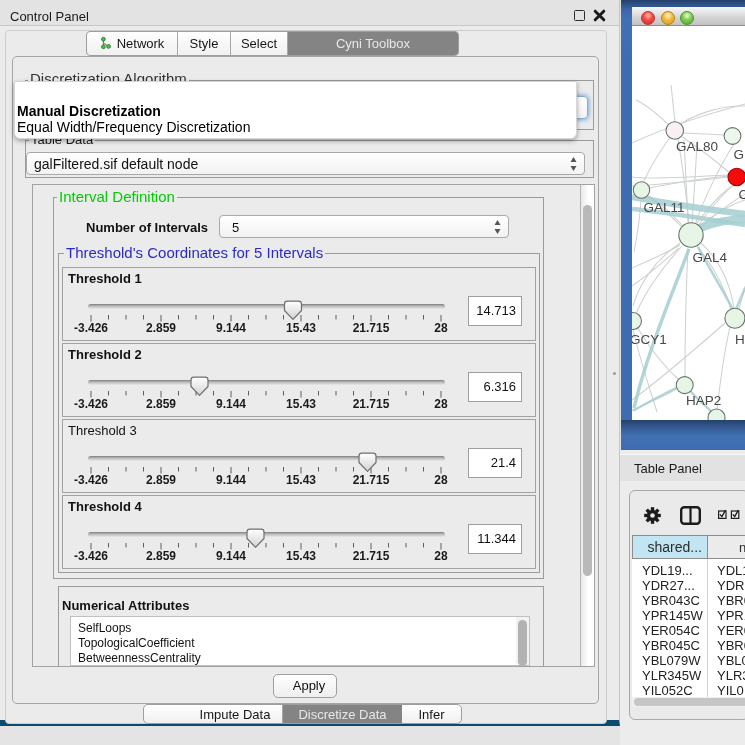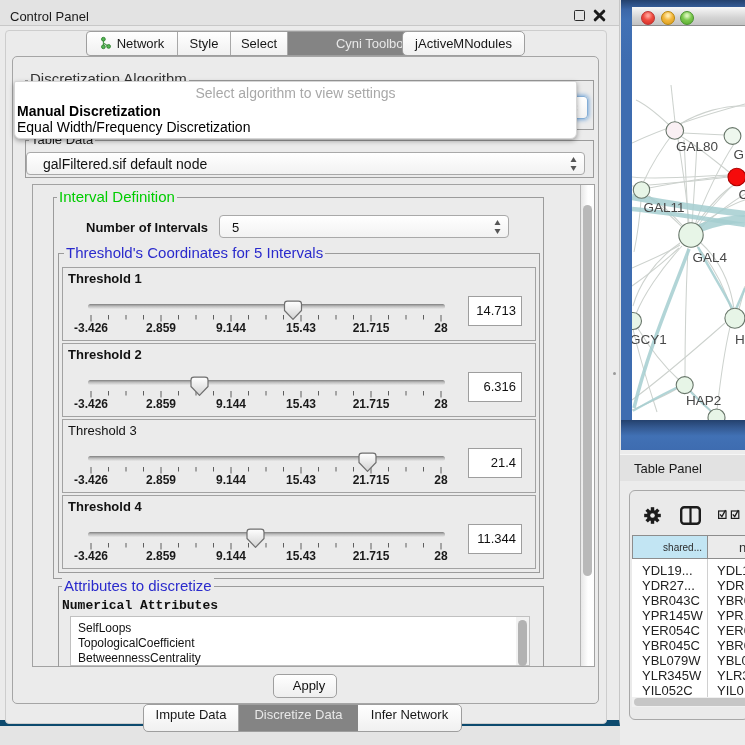--- a/index.html
+++ b/index.html
@@ -37,35 +37,34 @@
         <line x1="3.4" y1="3.2" x2="3.4" y2="10.8" stroke="#4a9a4a" stroke-width="1.1"></line>
         <line x1="3.4" y1="7" x2="8.6" y2="10.4" stroke="#4a9a4a" stroke-width="1.1"></line>
         <circle cx="3.4" cy="3.2" r="1.9" fill="#55b555" stroke="#267a26" stroke-width="0.8"></circle>
         <circle cx="3.4" cy="10.8" r="1.9" fill="#55b555" stroke="#267a26" stroke-width="0.8"></circle>
         <circle cx="8.6" cy="10.4" r="1.9" fill="#55b555" stroke="#267a26" stroke-width="0.8"></circle>
       </svg>Network</div>
     <div class="tb-seg" style="width:53px;border-right:1px solid #a8a8a8;box-sizing:border-box;">Style</div>
     <div class="tb-seg" style="width:57px;border-right:1px solid #a8a8a8;box-sizing:border-box;">Select</div>
     <div class="tb-seg" style="flex:1;background:#848484;color:#e8e8e8;">Cyni Toolbox</div>
   </div>
-  <div class="abs tb-seg" style="left:402px;top:31px;width:123px;height:25px;background:linear-gradient(#ffffff,#f0f0f0);border:1px solid #9e9e9e;border-radius:5px;box-sizing:border-box;line-height:23px;">jActiveMNodules</div>
 
   <div class="grpbox" style="left:25px;top:80px;width:567px;height:48px;"></div>
   <div class="grplbl" style="left:28px;top:71px;color:#333;">Discretization Algorithm</div>
   <div class="combo" style="left:33px;top:96px;width:555px;height:23px;border:1px solid #85aed6;box-shadow:0 0 4px 1px #79a9da;">
     <svg class="arrows" style="right:9px;" width="6" height="12" viewBox="0 0 6 12">
         <path d="M3 0 L5.5 4.5 H0.5 Z" fill="#8a8a8a"></path>
         <path d="M3 12 L5.5 7.5 H0.5 Z" fill="#8a8a8a"></path>
       </svg>
   </div>
 
   <div class="grpbox" style="left:25px;top:140px;width:567px;height:36px;"></div>
   <div class="grplbl" style="left:29px;top:133px;color:#1a1a1a;font-size:13px;line-height:13px;">Table Data</div>
   <div class="combo" style="left:26px;top:152px;width:559px;height:23px;">
-    <div style="padding:3px 0 0 16px;font-size:14px;">galFiltered.sif default node</div>
+    <div style="padding:3px 0 0 7px;font-size:14px;">galFiltered.sif default node</div>
     <svg class="arrows" width="7" height="14" viewBox="0 0 7 14">
         <path d="M3.5 0 L6.5 5 H0.5 Z" fill="#555"></path>
         <path d="M3.5 14 L6.5 9 H0.5 Z" fill="#555"></path>
       </svg>
   </div>
 
   <div class="abs" style="left:32px;top:184px;width:563px;height:483px;border:1px solid #a2a2a2;background:#ebebeb;box-sizing:border-box;"></div>
 
   <div class="abs" style="left:580px;top:185px;width:14px;height:481px;background:linear-gradient(to right,#e8e8e8,#ffffff 55%,#fdfdfd);border-left:1px solid #b5b5b5;box-sizing:border-box;"></div>
   <div class="abs" style="left:583px;top:205px;width:9px;height:371px;background:#b9b9b9;border-radius:5px;"></div>
@@ -242,32 +241,31 @@
       <div class="abs" style="left:66px;top:549px;width:50px;text-align:center;font-size:12px;font-weight:bold;color:#1a1a1a;">-3.426</div>
       <div class="abs" style="left:135.9977725450264px;top:549px;width:50px;text-align:center;font-size:12px;font-weight:bold;color:#1a1a1a;">2.859</div>
       <div class="abs" style="left:205.99554509005281px;top:549px;width:50px;text-align:center;font-size:12px;font-weight:bold;color:#1a1a1a;">9.144</div>
       <div class="abs" style="left:276.0044549099472px;top:549px;width:50px;text-align:center;font-size:12px;font-weight:bold;color:#1a1a1a;">15.43</div>
       <div class="abs" style="left:346.00222745497354px;top:549px;width:50px;text-align:center;font-size:12px;font-weight:bold;color:#1a1a1a;">21.715</div>
       <div class="abs" style="left:416px;top:549px;width:50px;text-align:center;font-size:12px;font-weight:bold;color:#1a1a1a;">28</div>
       <div class="abs" style="left:468px;top:524px;width:54px;height:30px;background:#fff;border:1px solid #9e9e9e;box-sizing:border-box;font-size:13px;color:#111;text-align:right;line-height:28px;padding-right:5px;">11.344</div>
     </div>
 
   <div class="grpbox" style="left:58px;top:586px;width:484px;height:80px;border-bottom:none;"></div>
-  <div class="grplbl" style="left:62px;top:578px;color:#2a2acc;">Attributes to discretize</div>
-  <div class="abs bold13" style="left:62px;top:598px;font-family:Liberation Mono, monospace;">Numerical Attributes</div>
+  <div class="abs bold13" style="left:62px;top:598px;">Numerical Attributes</div>
 
   <div class="abs" style="left:70px;top:616px;width:446px;height:50px;background:#ffffff;border:1px solid #c0c0c0;border-right:none;box-sizing:border-box;font-size:12px;color:#111;">
     <div style="padding:4px 0 0 7px;line-height:14.8px;">SelfLoops<br>TopologicalCoefficient<br>BetweennessCentrality</div>
   </div>
   <div class="abs" style="left:516px;top:616px;width:14px;height:50px;background:#f2f2f2;border:1px solid #c0c0c0;border-left:none;box-sizing:border-box;"></div>
   <div class="abs" style="left:518px;top:620px;width:9px;height:46px;background:#b2b2b2;border-radius:5px;"></div>
 
   <div class="abs" style="left:273px;top:674px;width:64px;height:24px;background:linear-gradient(#ffffff,#eeeeee);border:1px solid #9f9f9f;border-radius:5px;box-sizing:border-box;text-align:center;font-size:13px;color:#111;line-height:22px;padding-left:8px;">Apply</div>
 
-  <div class="abs" style="left:143px;top:704px;width:319px;height:28px;background:linear-gradient(#ffffff,#f0f0f0);border:1px solid #9e9e9e;border-radius:5px;box-sizing:border-box;overflow:hidden;display:flex;">
+  <div class="abs" style="left:143px;top:704px;width:319px;height:20px;background:linear-gradient(#ffffff,#f0f0f0);border:1px solid #9e9e9e;border-radius:5px;box-sizing:border-box;overflow:hidden;display:flex;padding-left:44px;">
     <div class="tb-seg" style="width:95px;line-height:19px;border-right:1px solid #a8a8a8;box-sizing:border-box;">Impute Data</div>
     <div class="tb-seg" style="width:119px;line-height:19px;background:#848484;color:#e8e8e8;">Discretize Data</div>
     <div class="tb-seg" style="flex:1;line-height:19px;">Infer Network</div>
   </div>
 </div>
 
 <div class="abs" style="left:613px;top:372px;width:3px;height:3px;background:#9a9a9a;border-radius:50%;"></div>
 
 <div class="abs" style="left:621px;top:0;width:124px;height:450px;background:linear-gradient(#24416d,#3c67a8 10px,#4171b5 20px,#3e6cb0 60px,#3e6cb0 94%,#365f9e);">
 
@@ -393,21 +391,21 @@
     <rect x="1.2" y="1.2" width="18.6" height="16.6" rx="3" fill="none" stroke="#1c1c1c" stroke-width="2.4"></rect>
     <line x1="10.5" y1="1" x2="10.5" y2="18" stroke="#1c1c1c" stroke-width="2.2"></line>
   </svg>
   <svg class="abs" style="left:88px;top:18px;" width="22" height="10" viewBox="0 0 22 10">
     <rect x="0.6" y="2" width="7.4" height="7.4" fill="none" stroke="#1c1c1c" stroke-width="1.2"></rect>
     <path d="M2 5.4 L3.9 7.6 L7.6 1" fill="none" stroke="#1c1c1c" stroke-width="1.4"></path>
     <rect x="13.4" y="2" width="7.4" height="7.4" fill="none" stroke="#1c1c1c" stroke-width="1.2"></rect>
     <path d="M14.8 5.4 L16.7 7.6 L20.4 1" fill="none" stroke="#1c1c1c" stroke-width="1.4"></path>
   </svg>
 
-  <div class="abs" style="left:2px;top:44px;width:76px;height:24px;background:#c2e5f3;border:1px solid #8d8d8d;box-sizing:border-box;text-align:right;padding-right:5px;font-size:10px;color:#2c2c2c;line-height:23px;">shared...</div>
+  <div class="abs" style="left:2px;top:44px;width:76px;height:24px;background:#c2e5f3;border:1px solid #8d8d8d;box-sizing:border-box;text-align:right;padding-right:5px;font-size:14px;color:#2c2c2c;line-height:23px;">shared...</div>
   <div class="abs" style="left:77px;top:44px;width:45px;height:24px;background:#ebebeb;border:1px solid #8d8d8d;box-sizing:border-box;font-size:13px;color:#2c2c2c;line-height:23px;">
       <span style="position:absolute;left:31px;">na</span>
     </div>
 
   <div class="abs" style="left:2px;top:68px;width:118px;height:138px;background:#ffffff;"></div>
   <div class="abs" style="left:0;top:0;width:120px;height:206px;overflow:hidden;pointer-events:none;">
       <div class="abs" style="left:12px;top:72.0px;font-size:13px;color:#222;">YDL19...</div>
       <div class="abs" style="left:87px;top:72.0px;font-size:13px;color:#222;">YDL1</div>
       <div class="abs" style="left:12px;top:87.0px;font-size:13px;color:#222;">YDR27...</div>
       <div class="abs" style="left:87px;top:87.0px;font-size:13px;color:#222;">YDR2</div>
@@ -426,16 +424,15 @@
       <div class="abs" style="left:12px;top:192.0px;font-size:13px;color:#222;">YIL052C</div>
       <div class="abs" style="left:87px;top:192.0px;font-size:13px;color:#222;">YIL0</div>
     </div>
   <div class="abs" style="left:77px;top:68px;width:1px;height:138px;background:#d0d0d0;"></div>
 
   <div class="abs" style="left:2px;top:206px;width:118px;height:10px;background:#f0f0f0;"></div>
   <div class="abs" style="left:4px;top:207px;width:116px;height:8px;background:#c6c6c6;border-radius:4px;"></div>
 </div>
 
 <div class="abs" style="left:14px;top:81px;width:563px;height:58px;background:#ffffff;border:1px solid #d6d6d6;border-radius:2px 2px 6px 6px;box-shadow:0 2px 5px rgba(0,0,0,0.35);box-sizing:border-box;">
-  <div style="position:absolute;left:0;right:0;top:3px;text-align:center;font-size:14px;color:#a8a8a8;">Select algorithm to view settings</div>
   <div style="position:absolute;left:2px;top:21px;font-size:14px;font-weight:bold;color:#000;">Manual Discretization</div>
   <div style="position:absolute;left:2px;top:37px;font-size:14px;color:#000;">Equal Width/Frequency Discretization</div>
 </div>
 
 </body></html>

